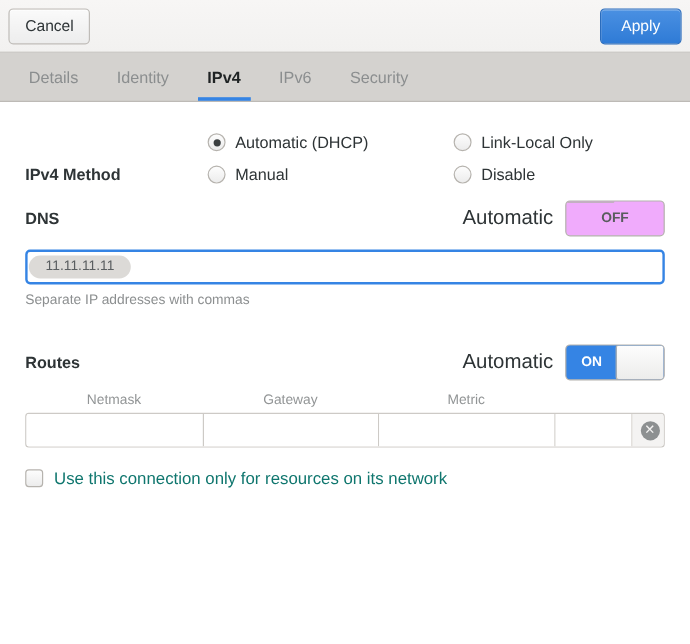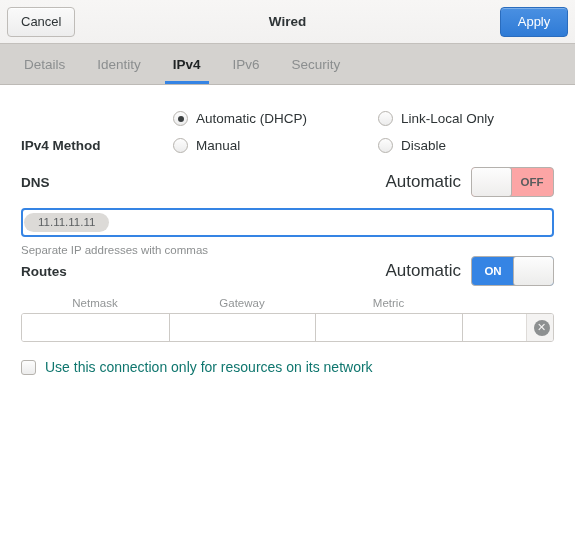--- a/index.html
+++ b/index.html
@@ -164,21 +164,21 @@
     z-index: 2;
   }
   .switch .lbl {
     flex: 1;
     display: flex;
     align-items: center;
     justify-content: center;
     font-size: 11.5px;
     font-weight: bold;
   }
-  .switch.off { background: #fca5a5; }
+  .switch.off { background: #f0abfc; flex-direction: column; }
   .switch.off .lbl { color: #585c5d; }
   .switch.on { background: #3584e4; }
   .switch.on .lbl { color: #ffffff; order: -1; }
   .switch.on .knob { background: linear-gradient(to bottom, #fdfdfd, #ececeb); }
 
   
   .dns-section { margin-top: 14px; }
   .entry-dns {
     margin-top: 11px;
     height: 29px;
@@ -197,21 +197,21 @@
     padding: 3px 14px 4px;
     cursor: default;
   }
   .hint {
     margin-top: 7px;
     font-size: 11.5px;
     color: #8c8f90;
   }
 
   
-  .routes-section { }
+  .routes-section { margin-top: 31px; }
   .route-cols {
     display: grid;
     grid-template-columns: 148px 146px 147px 63px 30px;
     margin-top: 11px;
   }
   .col-head {
     font-size: 11.5px;
     color: #929596;
     text-align: center;
     padding-bottom: 4px;
@@ -267,21 +267,20 @@
   }
   .check-label { font-size: 14px; color: #0f766e; }
 </style>
 </head>
 <body>
 
 <div id="app">
 
   <div class="headerbar">
     <div class="btn btn-cancel">Cancel</div>
-    <div class="hb-title">Wired</div>
     <div class="btn btn-apply">Apply</div>
   </div>
 
   <div class="tabbar">
     <div class="tab">Details</div>
     <div class="tab">Identity</div>
     <div class="tab active">IPv4</div>
     <div class="tab">IPv6</div>
     <div class="tab">Security</div>
   </div>

